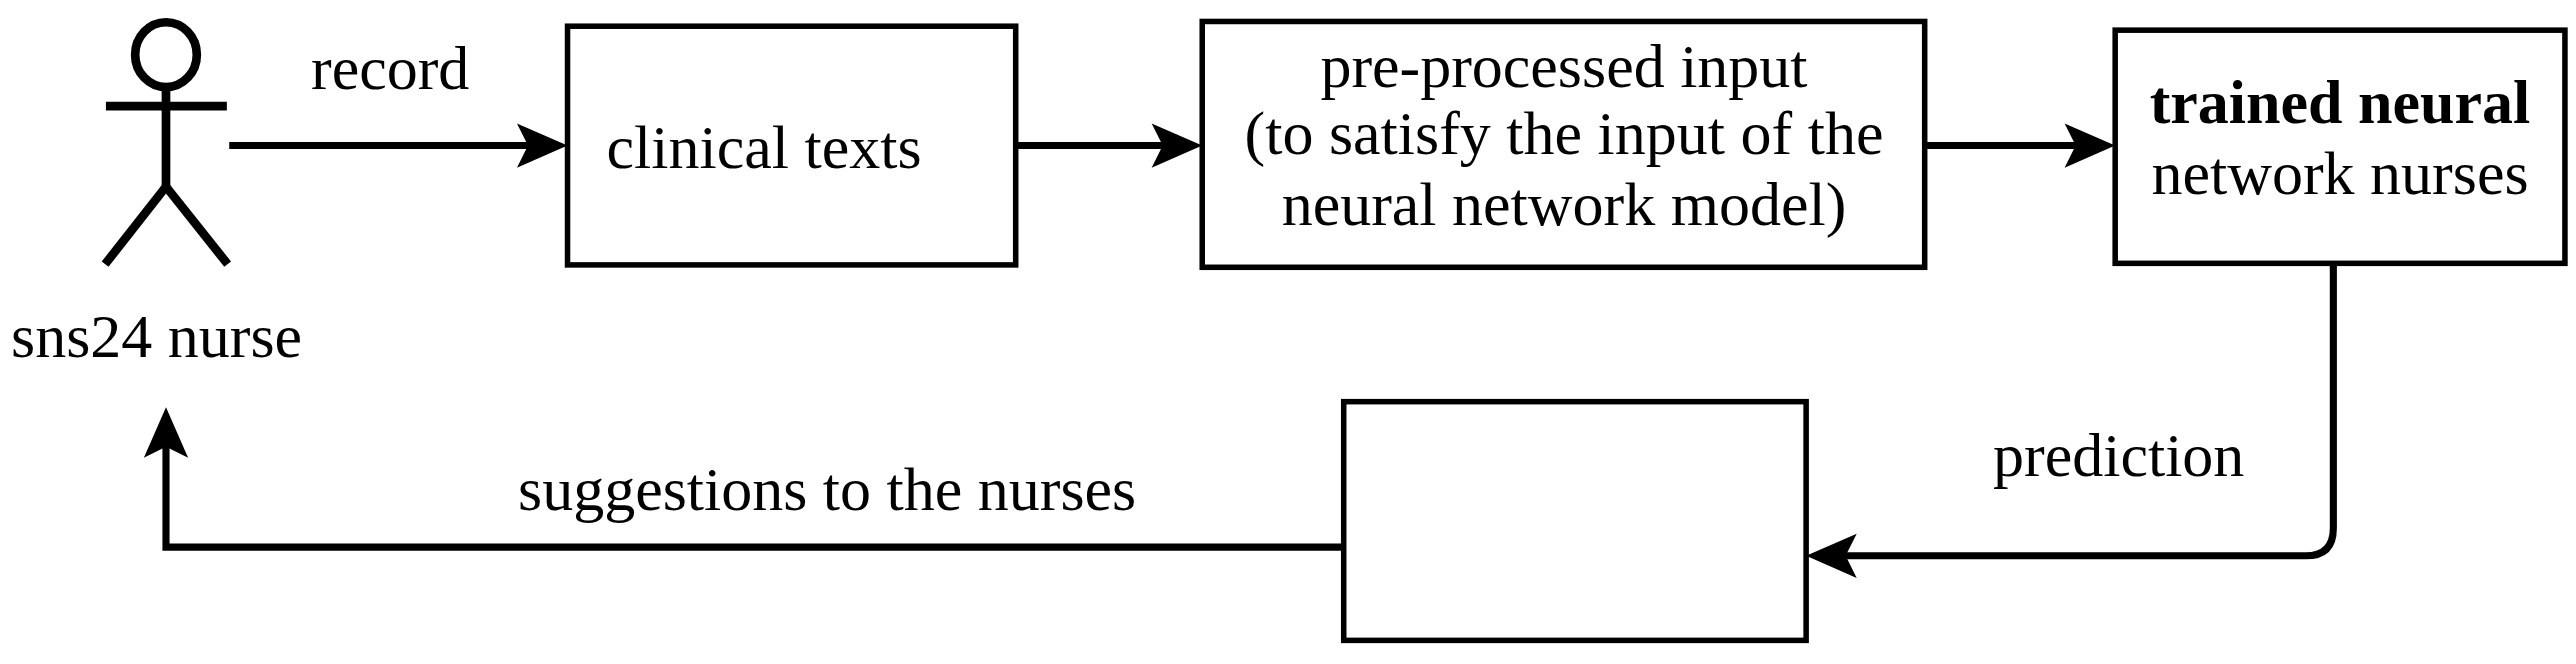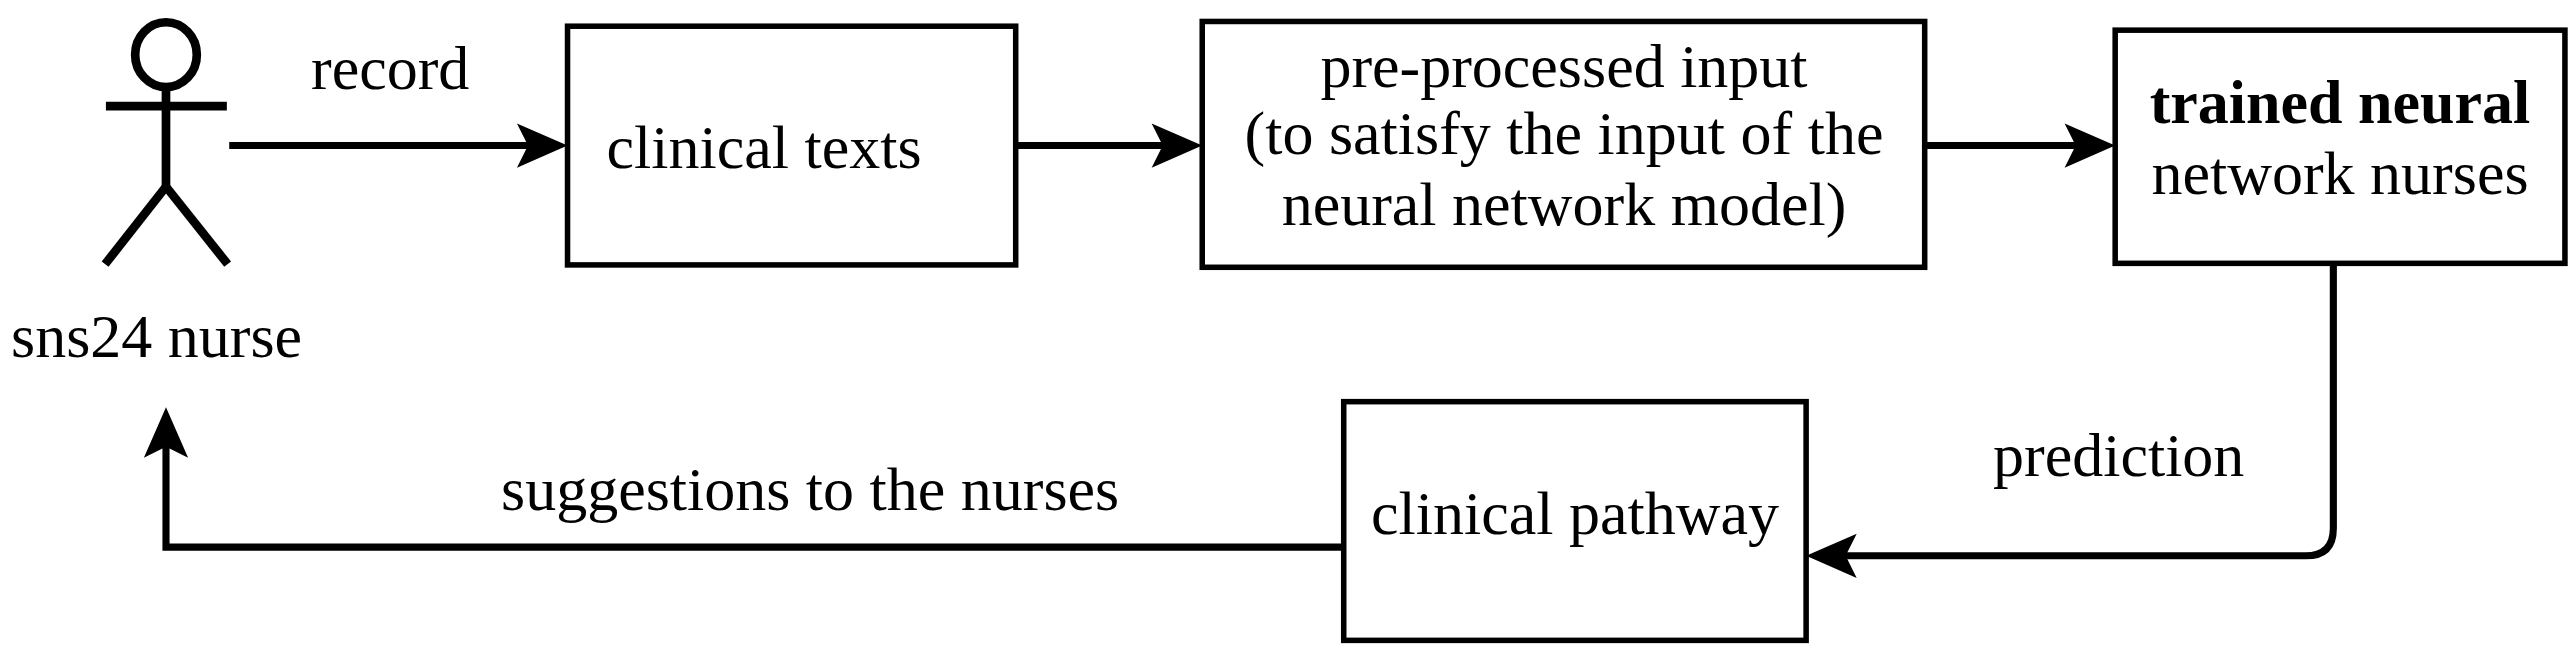--- a/index.html
+++ b/index.html
@@ -125,20 +125,19 @@
 
   <div class="txt box-label" style="left:540px; top:115px; width:448px;">clinical texts</div>
 
   <div class="txt box-label" style="left:1190px; top:34px; width:748px;">pre-processed input</div>
   <div class="txt box-label" style="left:1190px; top:101px; width:748px;">(to satisfy the input of the</div>
   <div class="txt box-label" style="left:1190px; top:172px; width:748px;">neural network model)</div>
 
   <div class="txt box-label" style="left:2103px; top:70px; width:474px;font-weight:bold;">trained neural</div>
   <div class="txt box-label" style="left:2103px; top:141px; width:474px;">network nurses</div>
 
-  <div class="txt box-label" style="left:1326px; top:481px; width:498px;">clinical pathway</div>
 
-  <div class="txt edge-label" style="left:501px; top:457px;">suggestions to the nurses</div>
+  <div class="txt edge-label" style="left:518px; top:457px;">suggestions to the nurses</div>
 
   <div class="txt edge-label" style="left:1993px; top:423px;">prediction</div>
 
 </div>
 
 
 </body></html>

